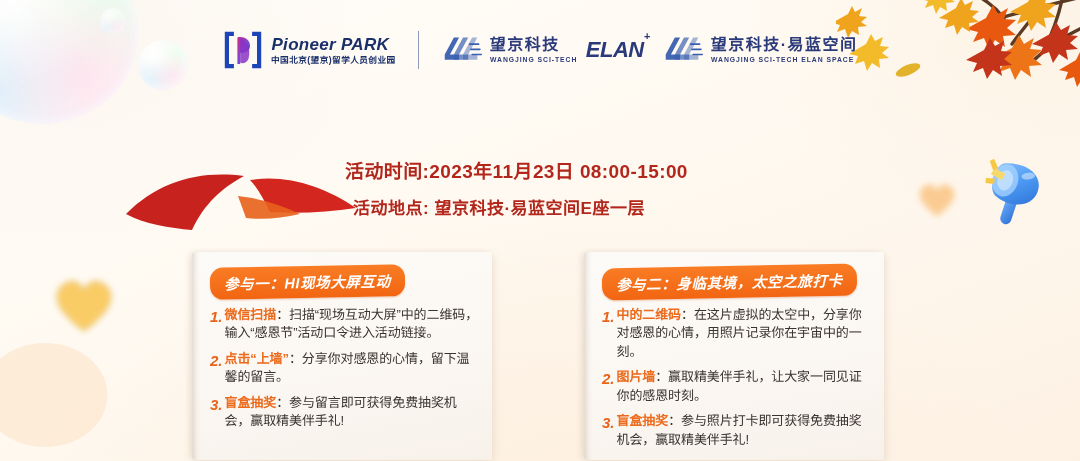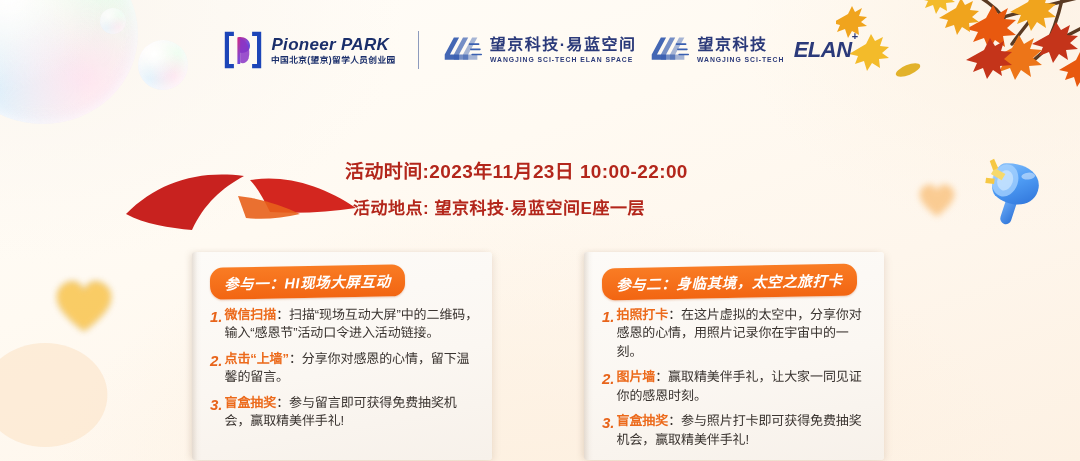--- a/index.html
+++ b/index.html
@@ -356,59 +356,59 @@
           <path d="M16 30 L30 4 L38 4 L24 30 L38 30 L38 38 L16 38 z" opacity=".7"></path>
           <path d="M30 30 L44 4 L52 4 L38 30 L52 30 L52 38 L30 38 z" opacity=".45"></path>
         </g>
         <g stroke="#3a5fb0" stroke-width="2.4" stroke-linecap="round">
           <path d="M40 14 h14"></path>
             <path d="M42 22 h14"></path>
             <path d="M44 30 h14"></path>
         </g>
       </svg>
       <div class="wj-text">
-        <span class="wj-cn">望京科技·易蓝空间</span>
-        <span class="wj-en">WANGJING SCI-TECH ELAN SPACE</span>
+        <span class="wj-cn">望京科技</span>
+        <span class="wj-en">WANGJING SCI-TECH</span>
       </div>
+      <div class="elan-word"><span>ELAN</span><sup>+</sup></div>
     </div>
 
     <div class="logo-unit">
       <svg class="wj-mark" viewBox="0 0 60 46">
         <g fill="#3a5fb0">
           <path d="M2 30 L16 4 L24 4 L10 30 L24 30 L24 38 L2 38 z" opacity=".95"></path>
           <path d="M16 30 L30 4 L38 4 L24 30 L38 30 L38 38 L16 38 z" opacity=".7"></path>
           <path d="M30 30 L44 4 L52 4 L38 30 L52 30 L52 38 L30 38 z" opacity=".45"></path>
         </g>
         <g stroke="#3a5fb0" stroke-width="2.4" stroke-linecap="round">
           <path d="M40 14 h14"></path>
             <path d="M42 22 h14"></path>
             <path d="M44 30 h14"></path>
         </g>
       </svg>
       <div class="wj-text">
-        <span class="wj-cn">望京科技</span>
-        <span class="wj-en">WANGJING SCI-TECH</span>
+        <span class="wj-cn">望京科技·易蓝空间</span>
+        <span class="wj-en">WANGJING SCI-TECH ELAN SPACE</span>
       </div>
-      <div class="elan-word"><span>ELAN</span><sup>+</sup></div>
     </div>
 
   </div>
 
   <div id="headline-zone">
 
     <svg id="ribbon-swoosh" viewBox="0 0 260 82">
       <path d="M8 62 C40 30, 80 18, 126 24 C104 36, 86 52, 74 78 C52 76, 26 72, 8 62 z" fill="#c8221f"></path>
       <path d="M132 28 C168 22, 206 34, 238 56 C210 60, 182 62, 152 60 C146 48, 140 36, 132 28 z" fill="#d3261f"></path>
       <path d="M120 44 C140 46, 162 52, 182 62 C164 66, 146 68, 128 66 z" fill="#e8611b" opacity=".9"></path>
     </svg>
 
   </div>
 
   <div id="event-meta">
-    <div id="event-time">活动时间:2023年11月23日  10:00-22:00</div>
+    <div id="event-time">活动时间:2023年11月23日  08:00-15:00</div>
     <div id="event-place">活动地点: 望京科技·易蓝空间E座一层</div>
   </div>
 
   <div class="card" id="card-left">
     <div class="card-pill">参与一：HI现场大屏互动</div>
     <ul class="steps">
       <li class="step">
         <span class="step-num">1.</span>
         <span class="step-body"><b class="step-key">微信扫描</b><span>：扫描“现场互动大屏”中的二维码，输入“感恩节”活动口令进入活动链接。</span></span>
       </li>
@@ -421,21 +421,21 @@
         <span class="step-body"><b class="step-key">盲盒抽奖</b><span>：参与留言即可获得免费抽奖机会，赢取精美伴手礼!</span></span>
       </li>
     </ul>
   </div>
 
   <div class="card" id="card-right">
     <div class="card-pill">参与二：身临其境，太空之旅打卡</div>
     <ul class="steps">
       <li class="step">
         <span class="step-num">1.</span>
-        <span class="step-body"><b class="step-key">拍照打卡</b><span>：在这片虚拟的太空中，分享你对感恩的心情，用照片记录你在宇宙中的一刻。</span></span>
+        <span class="step-body"><b class="step-key">中的二维码</b><span>：在这片虚拟的太空中，分享你对感恩的心情，用照片记录你在宇宙中的一刻。</span></span>
       </li>
       <li class="step">
         <span class="step-num">2.</span>
         <span class="step-body"><b class="step-key">图片墙</b><span>：赢取精美伴手礼，让大家一同见证你的感恩时刻。</span></span>
       </li>
       <li class="step">
         <span class="step-num">3.</span>
         <span class="step-body"><b class="step-key">盲盒抽奖</b><span>：参与照片打卡即可获得免费抽奖机会，赢取精美伴手礼!</span></span>
       </li>
     </ul>

